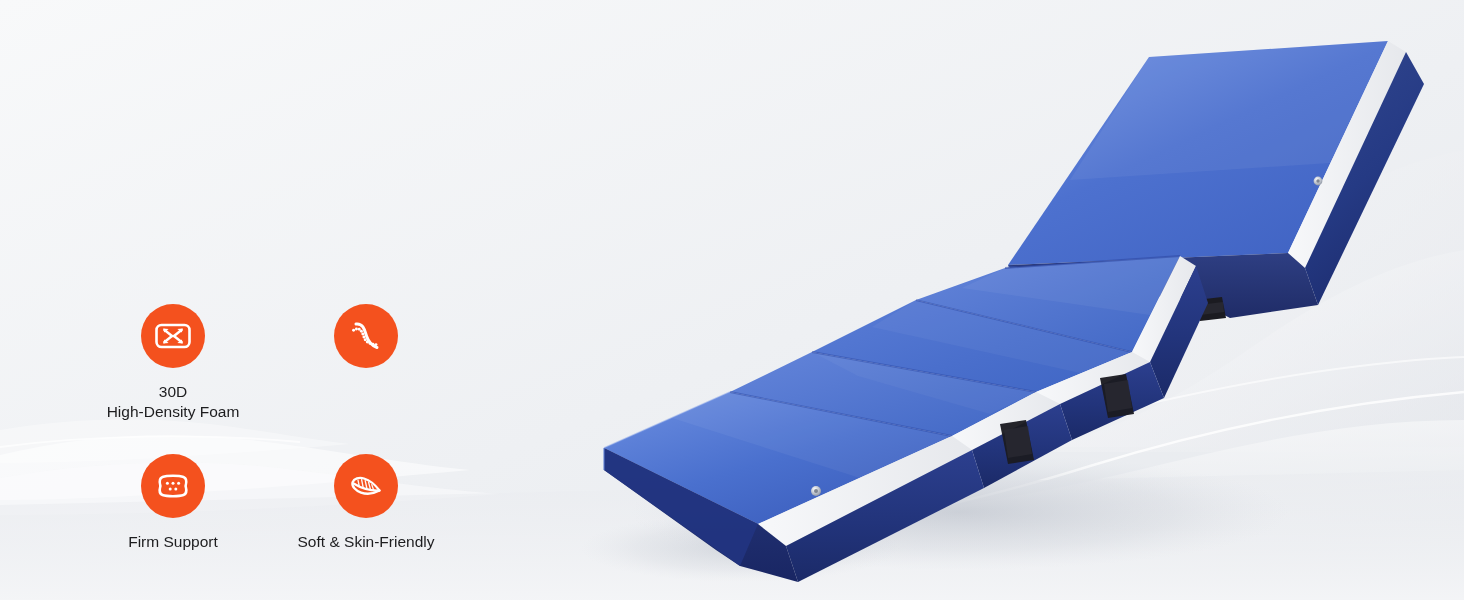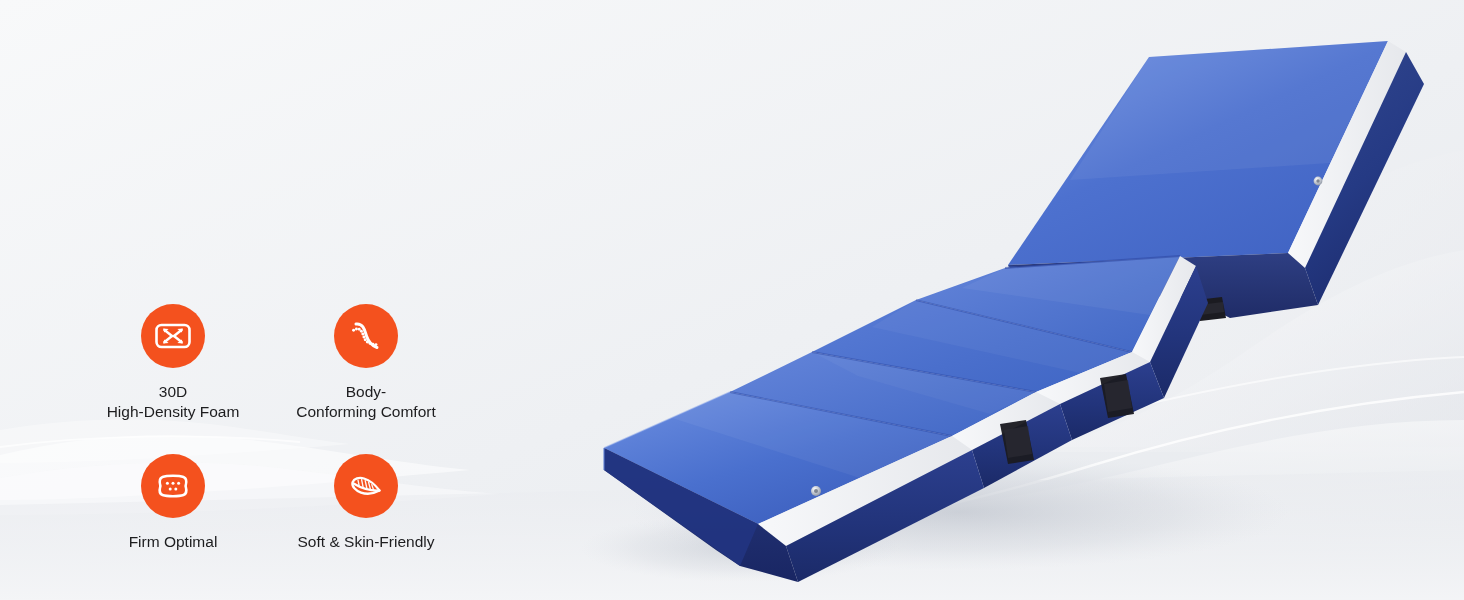--- a/index.html
+++ b/index.html
@@ -283,40 +283,38 @@
             <circle cx="16.8" cy="18.0" r="1.45"></circle>
             <circle cx="17.9" cy="21.0" r="1.45"></circle>
             <circle cx="19.2" cy="23.8" r="1.45"></circle>
             <circle cx="21.3" cy="26.0" r="1.45"></circle>
             <circle cx="24.0" cy="27.4" r="1.45"></circle>
             <circle cx="27.0" cy="28.2" r="1.45"></circle>
             <circle cx="30.0" cy="28.6" r="1.45"></circle>
           </g>
         </svg>
       </div>
-      <div class="feature-label">Body-
-Conforming Comfort</div>
     </div>
 
     <div class="feature">
       <div class="feature-icon">
         <svg width="40" height="40" viewBox="0 0 40 40" xmlns="http://www.w3.org/2000/svg">
           <path d="M9.5,11 C14,9.4 26,9.4 30.5,11 C33.6,12.1 33.6,16.5 32.6,20
                    C33.6,23.5 33.6,27.9 30.5,29 C26,30.6 14,30.6 9.5,29
                    C6.4,27.9 6.4,23.5 7.4,20 C6.4,16.5 6.4,12.1 9.5,11 Z" fill="none" stroke="#ffffff" stroke-width="2.6" stroke-linejoin="round"></path>
           <g fill="#ffffff">
             <circle cx="14.4" cy="17.2" r="1.5"></circle>
             <circle cx="20.0" cy="17.2" r="1.5"></circle>
             <circle cx="25.6" cy="17.2" r="1.5"></circle>
             <circle cx="17.2" cy="23.0" r="1.5"></circle>
             <circle cx="22.8" cy="23.0" r="1.5"></circle>
           </g>
         </svg>
       </div>
-      <div class="feature-label">Firm Optimal</div>
+      <div class="feature-label">Firm Support</div>
     </div>
 
     <div class="feature">
       <div class="feature-icon">
         <svg width="40" height="40" viewBox="0 0 40 40" xmlns="http://www.w3.org/2000/svg">
           <path d="M6.5,16.5 C8,12.5 13,11 18,12.5 C24,14.3 29,18.5 33.5,24.5
                    C28,27.5 21,28.6 15,26.6 C9.6,24.8 5.6,20.4 6.5,16.5 Z" fill="none" stroke="#ffffff" stroke-width="2.3" stroke-linejoin="round"></path>
           <path d="M7.6,17.6 C14,21.6 23,25 33.5,24.6" fill="none" stroke="#ffffff" stroke-width="2.3" stroke-linecap="round"></path>
           <g stroke="#ffffff" stroke-width="1.35" stroke-linecap="round" fill="none" opacity="0.95">
             <line x1="12.0" y1="14.2" x2="13.2" y2="20.0"></line>

